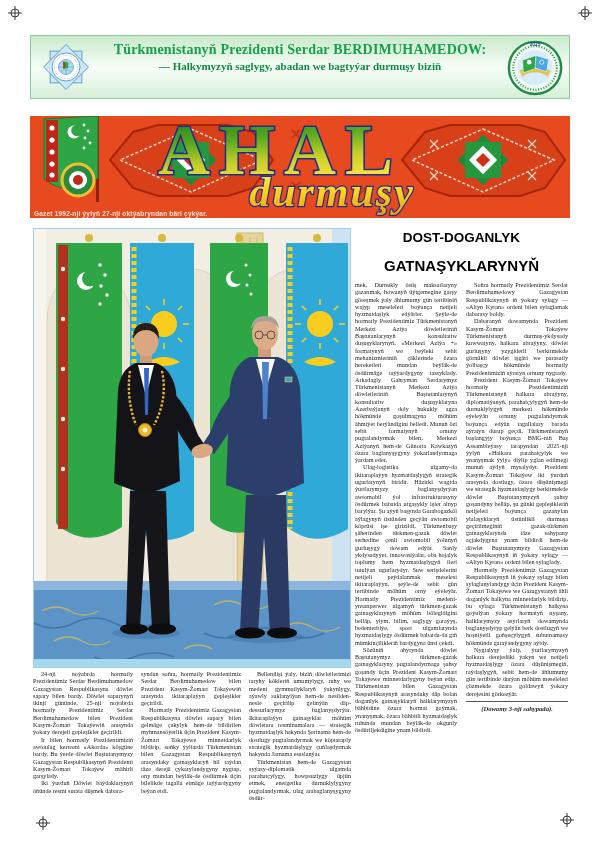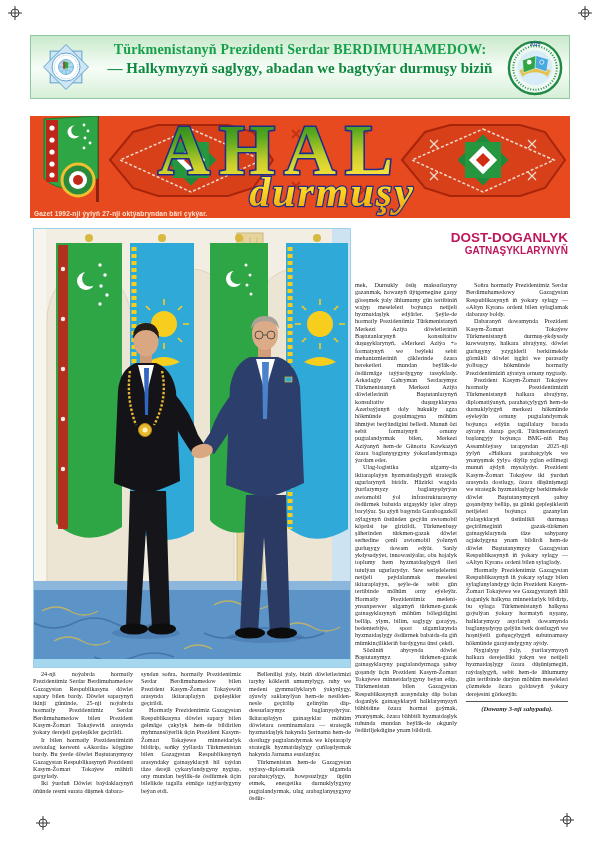--- a/index.html
+++ b/index.html
@@ -7,21 +7,21 @@
         font-family:"Liberation Serif",serif;}
 
   
   .regmark{position:absolute;width:14px;height:14px;}
 
   
   .quote-banner{position:absolute;left:30px;top:35px;width:540px;height:64px;
     background:linear-gradient(180deg,#c9e9cb 0%,#f7fdf7 52%,#d6efd8 100%);
     border:1px solid #8fc79f;box-sizing:border-box;text-align:center;}
   .quote-line1{margin-top:6px;font-size:14px;font-weight:bold;color:#17a04b;letter-spacing:.2px;}
-  .quote-line2{margin-top:2px;font-size:15px;font-weight:bold;color:#0d8a3e;}
+  .quote-line2{margin-top:2px;font-size:11px;font-weight:bold;color:#0d8a3e;}
   .quote-line3{font-size:11.5px;font-weight:bold;color:#0d8a3e;}
   .emblem{position:absolute;top:3px;}
   .emblem.left{left:7px;}
   .emblem.right{right:5px;top:2px;}
 
   
   .masthead{position:absolute;left:30px;top:116px;width:540px;height:102px;background:#b91c1c;}
   .masthead svg{display:block;}
   .since-line{position:absolute;left:4px;bottom:1px;font-family:"Liberation Sans",sans-serif;
     font-weight:bold;font-size:6.5px;color:#ffe3d2;letter-spacing:.2px;}
@@ -32,24 +32,24 @@
   .founder-text{flex:1;text-align:center;font-family:"Liberation Sans",sans-serif;font-weight:bold;
     font-size:10px;color:#0f9447;letter-spacing:.5px;}
   .issue-text{font-weight:bold;font-size:9px;color:#c00d0d;padding-right:3px;white-space:nowrap;}
 
   
   .photo-frame{position:absolute;left:33px;top:228px;width:318px;height:440px;
     border:1px solid #9fd0e8;box-sizing:border-box;background:#f2eee3;}
   .photo-frame svg{display:block;}
 
   
-  .headline{position:absolute;left:355px;top:231px;width:213px;text-align:right;
-    font-family:"Liberation Sans",sans-serif;font-weight:bold;color:#be185d;line-height:1.05;}
+  .headline{position:absolute;left:355px;top:231px;width:213px;text-align:center;
+    font-family:"Liberation Sans",sans-serif;font-weight:bold;color:#000000;line-height:1.05;}
   .headline .h1{font-size:13.5px;}
-  .headline .h2{font-size:10px;margin-top:1px;}
+  .headline .h2{font-size:15px;margin-top:13px;}
   .headline .h3{font-size:15.5px;}
 
   
   .col{position:absolute;overflow:hidden;font-size:6.2px;line-height:7.3px;text-align:justify;
     color:#1d1d1d;}
   .col p.para{margin:0;text-indent:8px;}
   .col p.para.cont{text-indent:0;}
   .col p.para.dowamy{text-indent:0;font-weight:bold;font-style:italic;text-align:center;
     border-top:1px solid #555;margin-top:4px;padding-top:3px;font-size:6.6px;}
   .col0{left:33px;top:670px;width:100px;height:150px;}

